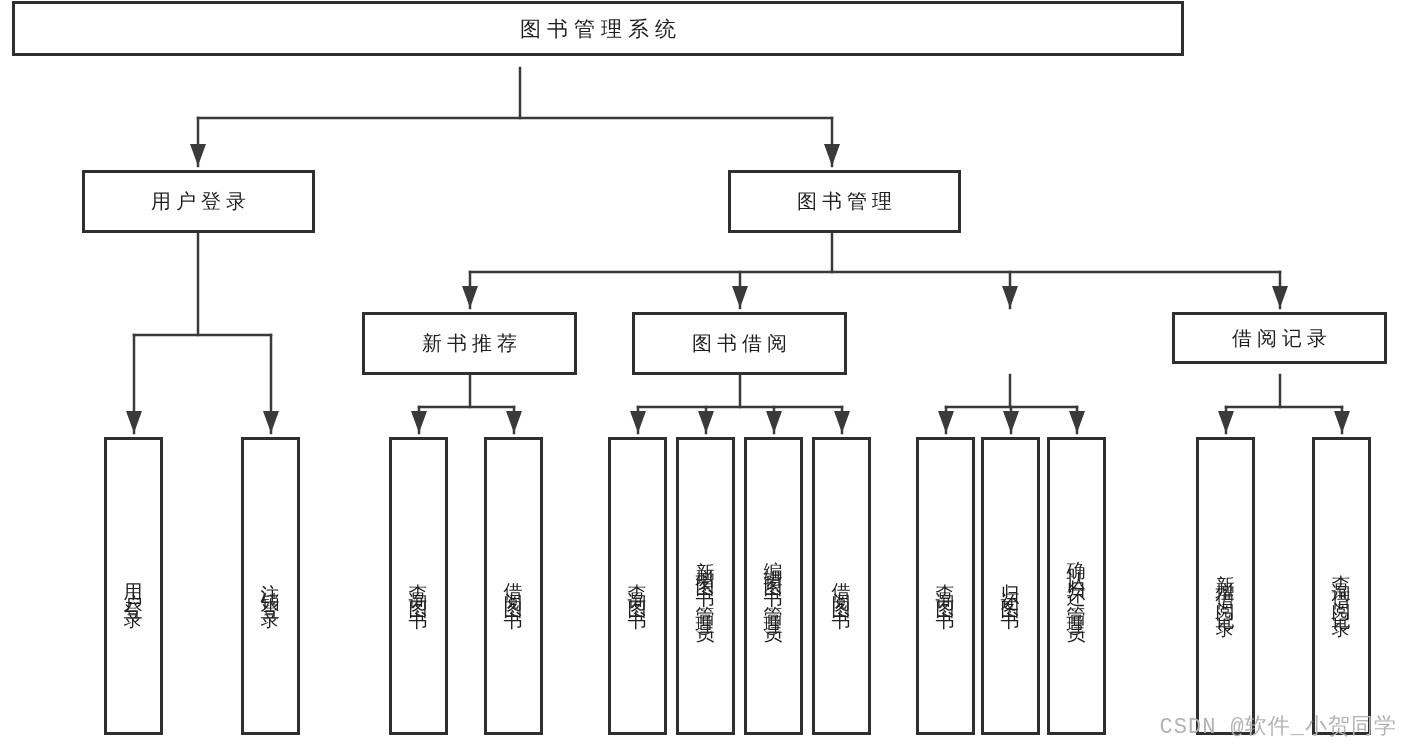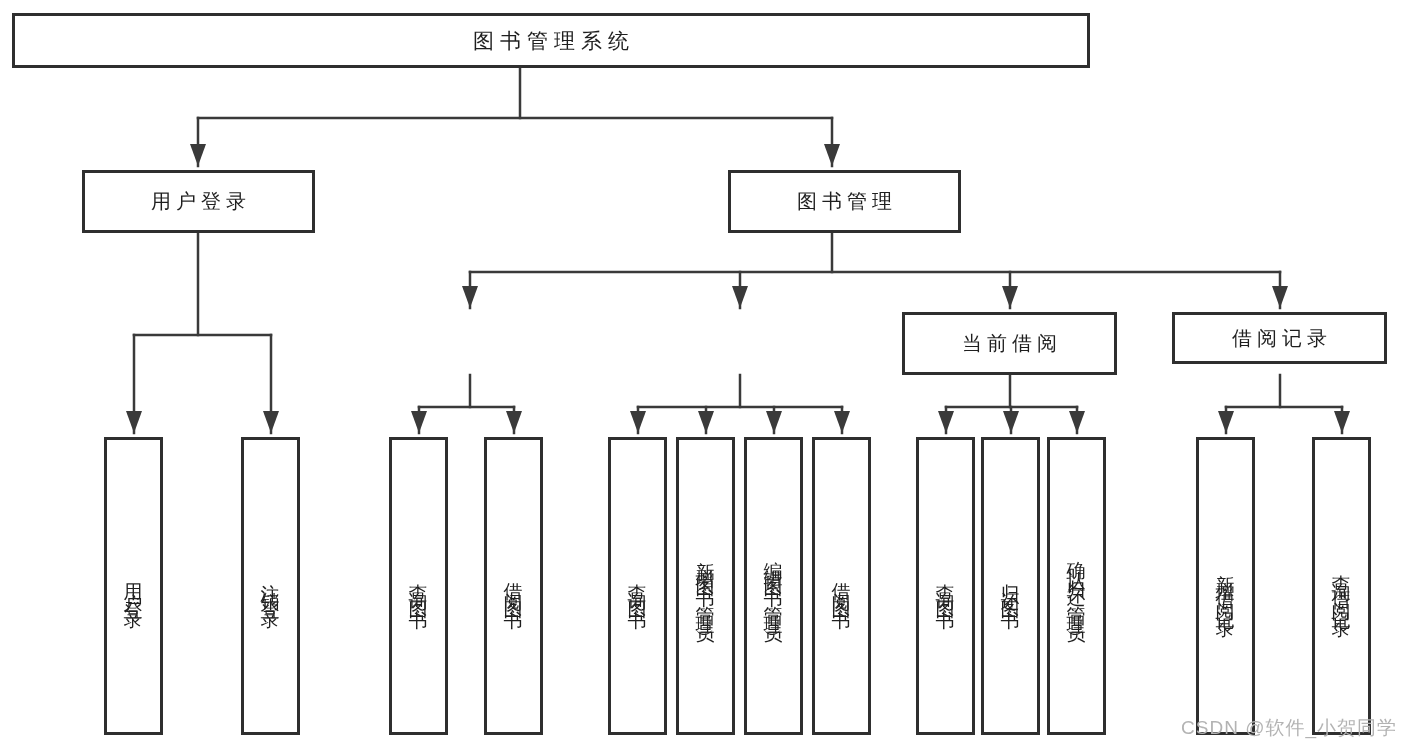--- a/index.html
+++ b/index.html
@@ -16,36 +16,36 @@
     display:flex; align-items:center; justify-content:center;
     z-index:1; text-align:center;
   }
   .hbox { font-size:20px; letter-spacing:5px; text-indent:5px; }
   .root  { font-size:21px; letter-spacing:6px; text-indent:6px; }
   .vbox span {
     writing-mode:vertical-rl; text-orientation:mixed;
     font-size:19px; letter-spacing:9px; line-height:1;
   }
   
-  .n-root   { left:12px;  top:13px;  width:1078px; height:55px; }
+  .n-root   { left:12px;  top:1px;  width:1172px; height:55px; }
   .n-l2a    { left:82px;  top:170px; width:233px;  height:63px; }
   .n-l2b    { left:716px; top:170px; width:233px;  height:63px;margin-left:12px; }
   .n-l3a    { left:362px; top:312px; width:215px;  height:63px; }
   .n-l3b    { left:632px; top:312px; width:215px;  height:63px; }
   .n-l3c    { left:902px; top:312px; width:215px;  height:63px; }
   .n-l3d    { left:1172px;top:312px; width:215px;  height:52px; }
   .leaf     { top:437px; width:59px; height:298px; }
   .lf-a1 { left:104px; }  .lf-a2 { left:241px; }
   .lf-b1 { left:389px; }  .lf-b2 { left:484px; }
   .lf-c1 { left:608px; }  .lf-c2 { left:676px; }  .lf-c3 { left:744px; }  .lf-c4 { left:812px; }
   .lf-d1 { left:916px; }  .lf-d2 { left:981px; }  .lf-d3 { left:1047px; }
   .lf-e1 { left:1196px; } .lf-e2 { left:1312px; }
   .watermark {
     position:absolute; right:8px; bottom:6px; z-index:2;
-    font-size:19px; color:#b3b3b3; letter-spacing:1px; white-space:nowrap;
+    font-size:22px; color:#b3b3b3; letter-spacing:1px; white-space:nowrap;font-family:Liberation Mono, monospace;
   }
 </style>
 </head>
 <body>
 
 <div class="stage">
 
   <svg class="connectors" width="1405" height="747" viewBox="0 0 1405 747">
     <defs>
       <marker id="arrow" markerUnits="userSpaceOnUse" markerWidth="26" markerHeight="18" refX="22" refY="9" orient="auto">
@@ -100,22 +100,25 @@
     <span>图书管理系统</span>
   </div>
 
   <div class="box hbox n-l2a">
     <span>用户登录</span>
   </div>
   <div class="box hbox n-l2b">
     <span>图书管理</span>
   </div>
 
-  <div class="box hbox n-l3c">
-    <span>当前借阅</span>
+  <div class="box hbox n-l3a">
+    <span>新书推荐</span>
+  </div>
+  <div class="box hbox n-l3b">
+    <span>图书借阅</span>
   </div>
   <div class="box hbox n-l3d">
     <span>借阅记录</span>
   </div>
 
   <div class="box vbox leaf lf-a1">
     <span>用户登录</span>
   </div>
   <div class="box vbox leaf lf-a2">
     <span>注销登录</span>

